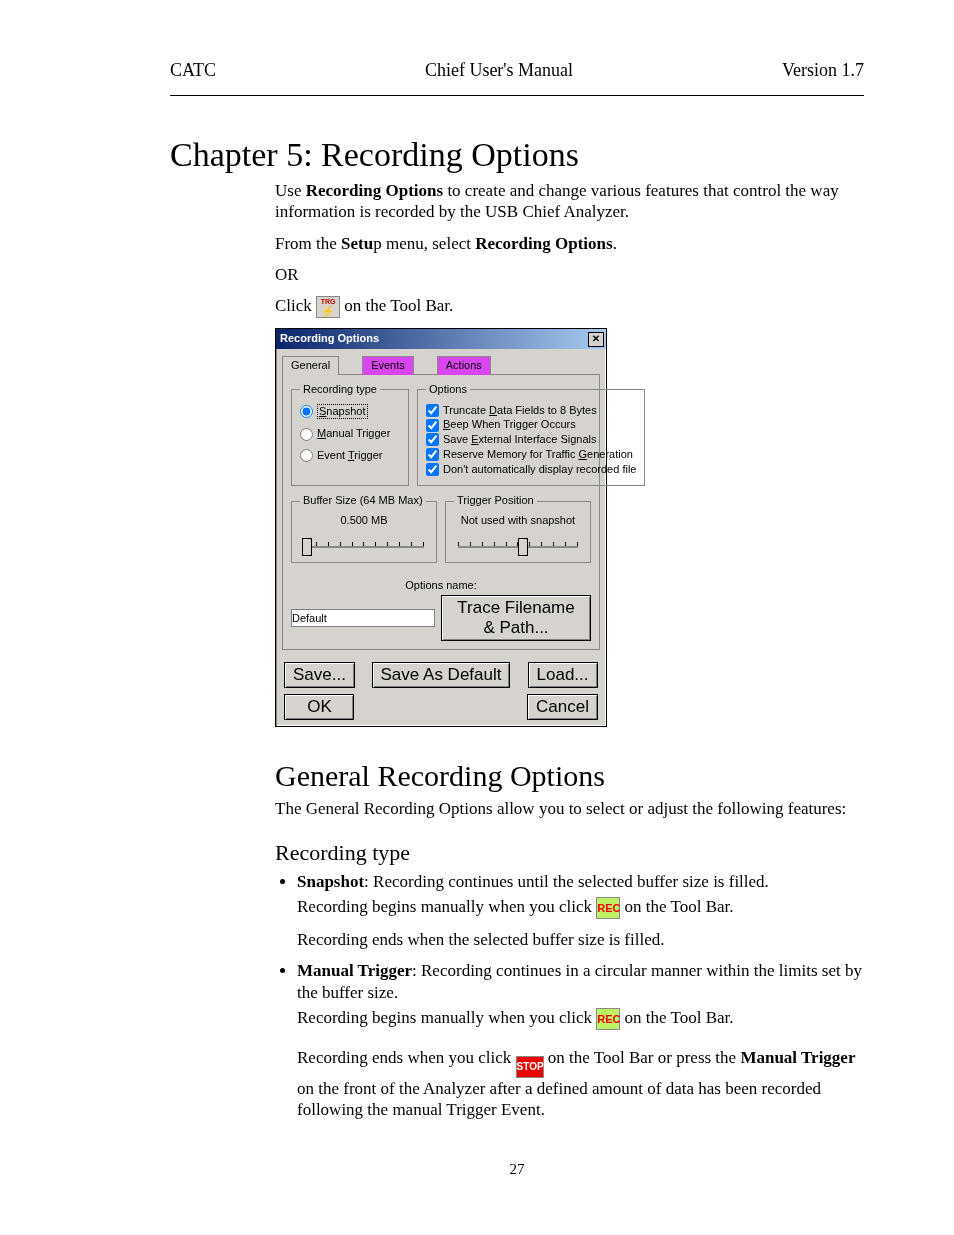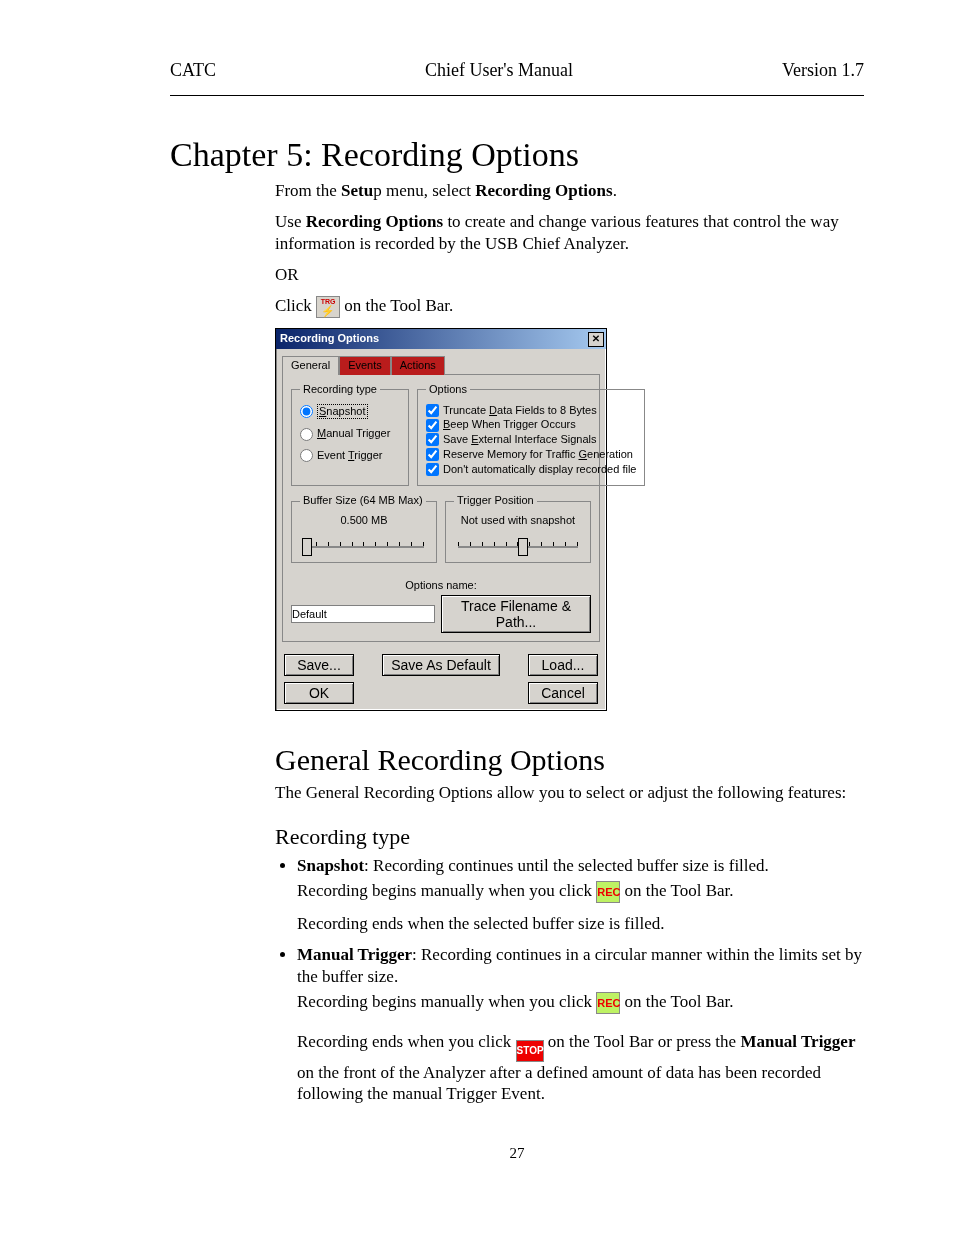--- a/index.html
+++ b/index.html
@@ -131,21 +131,21 @@
     gap: 0;
   }
   .tab {
     border: 1px solid #888;
     border-bottom: none;
     padding: 2px 8px;
     background: #d6d3ce;
     position: relative;
     top: 1px;
   }
-  .tab.inactive { background: #b91c1c; color:#000; }
+  .tab.inactive { background: #d946ef; color:#000;margin-left:23px; }
   .tab.active { background: #d6d3ce; z-index: 2; }
   .tabpane {
     margin: 0 6px 6px 6px;
     border: 1px solid #888;
     padding: 8px;
     background: #d6d3ce;
   }
   fieldset {
     border: 1px solid #888;
     margin: 0 0 8px 0;
@@ -184,21 +184,21 @@
     flex:1; border:1px solid #808080; background:#fff; height:16px; padding:0 0;
     font-family: inherit; font-size:11px;
   }
   .winbtn {
     border:1px solid #000;
     background:#d6d3ce;
     padding:2px 8px;
     min-width:70px;
     text-align:center;
     font-family: inherit;
-    font-size:14px;
+    font-size:17px;
     box-shadow: 1px 1px 0 #fff inset, -1px -1px 0 #808080 inset;
   }
   .btnrow {
     display:flex; justify-content:space-between; padding:6px 8px; gap:6px;
   }
   .btncol { display:flex; flex-direction:column; gap:6px; align-items:center; }
 </style>
 </head>
 <body>
 
@@ -207,24 +207,24 @@
   <div class="hdr">
     <span>CATC</span>
     <span>Chief User's Manual</span>
     <span>Version 1.7</span>
   </div>
 
   <h1>Chapter 5: Recording Options</h1>
 
   <div class="body-indent">
     <p>
-      <span>From the </span><strong>Setu</strong><span>p menu, select </span><strong>Recording Options</strong><span>.</span>
+      <span>Use </span><strong>Recording Options</strong><span> to create and change various features that control the way information is recorded by the USB Chief Analyzer.</span>
     </p>
     <p>
-      <span>Use </span><strong>Recording Options</strong><span> to create and change various features that control the way information is recorded by the USB Chief Analyzer.</span>
+      <span>From the </span><strong>Setu</strong><span>p menu, select </span><strong>Recording Options</strong><span>.</span>
     </p>
     <p class="sp-or">OR</p>
     <p>
       <span>Click </span><span class="tbicon trg"></span><span> on the Tool Bar.</span>
     </p>
 
     <div class="dlg">
       <div class="titlebar">
         <span>Recording Options</span>
         <span class="closebtn">✕</span>

